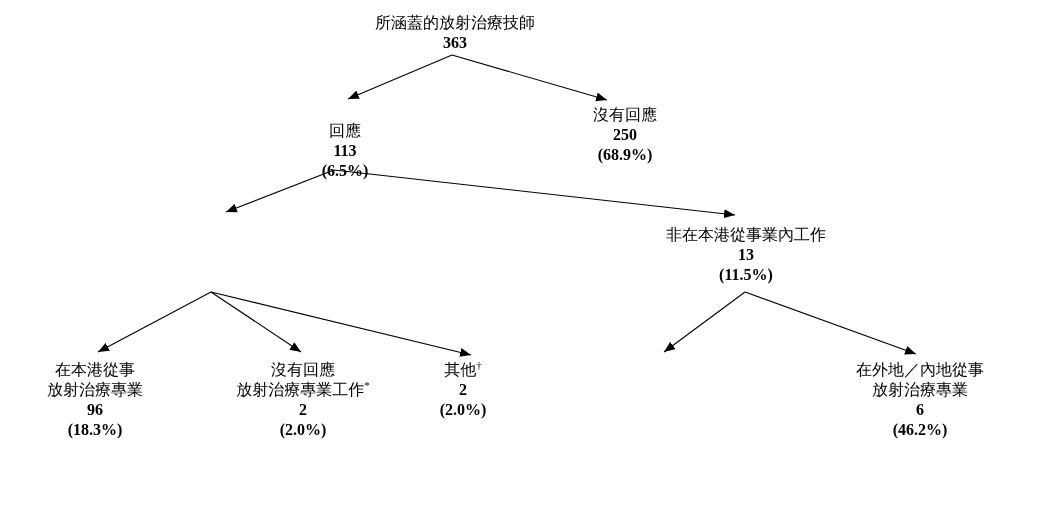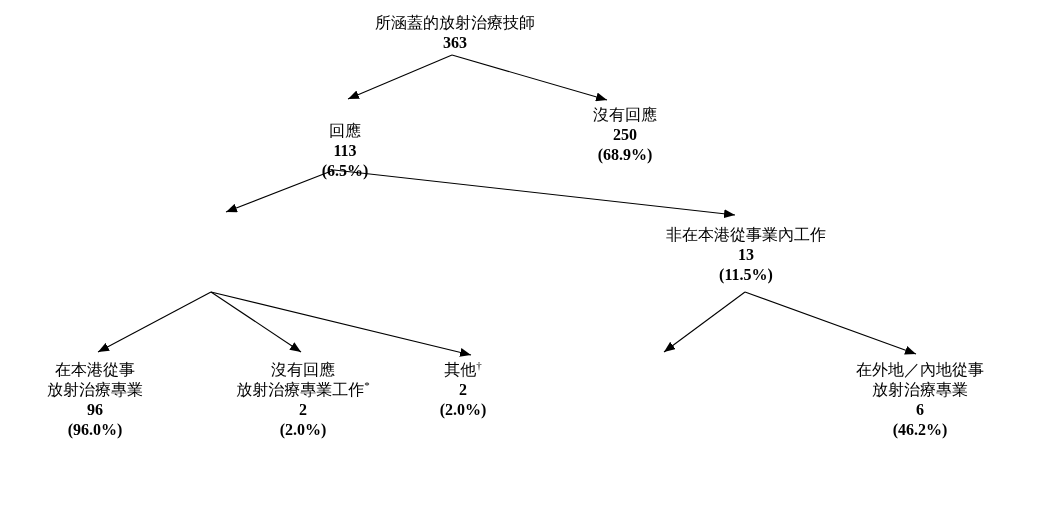--- a/index.html
+++ b/index.html
@@ -81,21 +81,21 @@
   <div class="node" style="left:746px; top:225px;">
     <div class="lbl">非在本港從事業內工作</div>
     <div class="num">13</div>
     <div class="pct">(11.5%)</div>
   </div>
 
   <div class="node" style="left:95px; top:360px;">
     <div class="lbl">在本港從事</div>
     <div class="lbl">放射治療專業</div>
     <div class="num">96</div>
-    <div class="pct">(96.0%)</div>
+    <div class="pct">(18.3%)</div>
   </div>
 
   <div class="node" style="left:303px; top:360px;">
     <div class="lbl">沒有回應</div>
     <div class="lbl"><span>放射治療專業工作</span><sup>*</sup></div>
     <div class="num">2</div>
     <div class="pct">(2.0%)</div>
   </div>
 
   <div class="node" style="left:463px; top:360px;">

